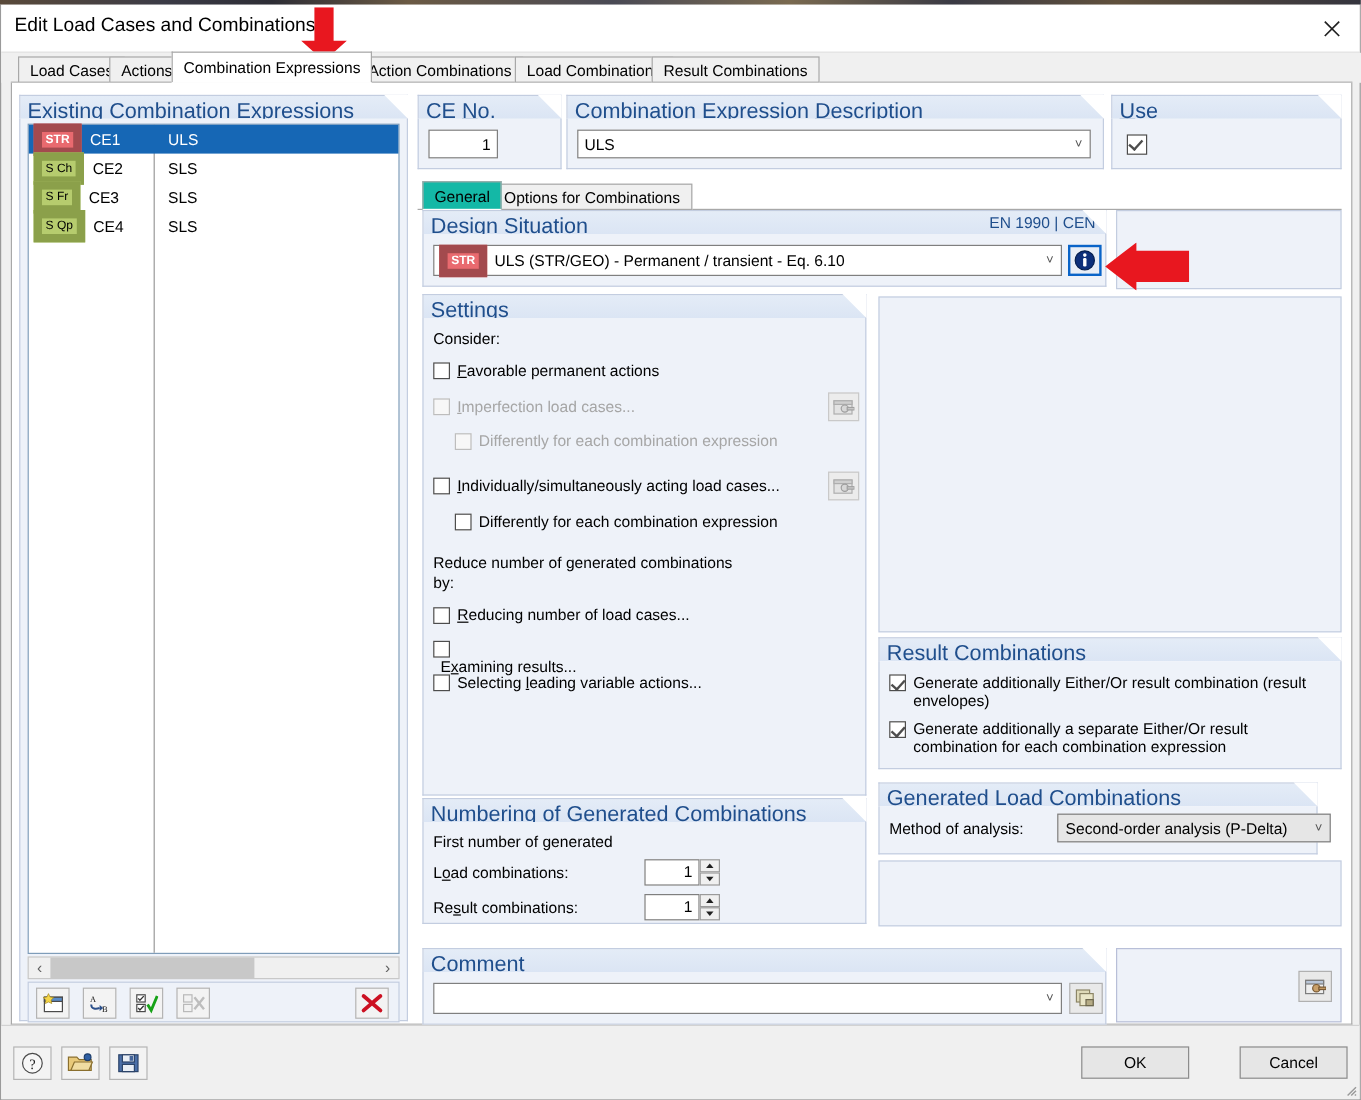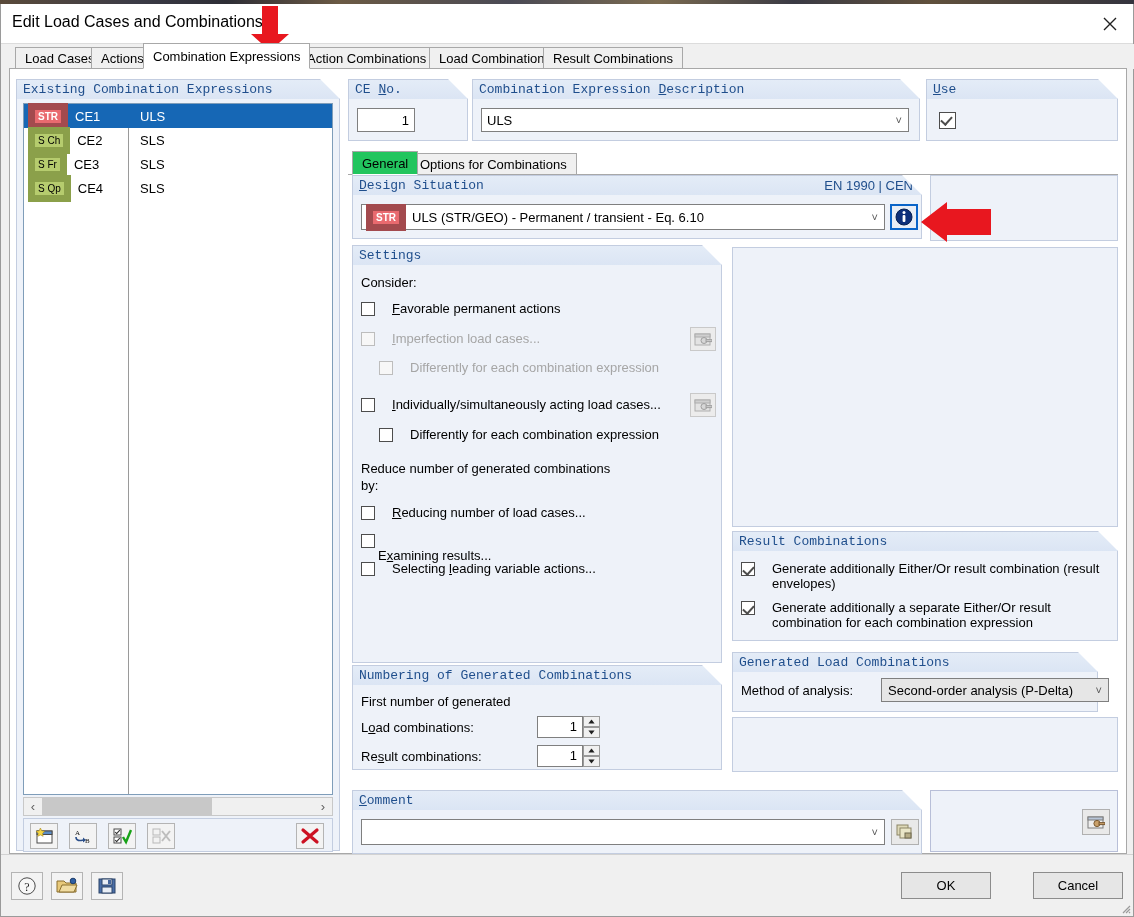--- a/index.html
+++ b/index.html
@@ -73,21 +73,21 @@
   
   .group { position: absolute; }
   .group-head {
     position: relative; height: 20px;
     background: linear-gradient(to bottom,#e4ecf7 0%,#dbe5f4 100%);
     border: 1px solid #c3cde0;
     border-bottom: none;
   }
   .group-head .gh-label {
     position: absolute; left: 6px; top: 2px;
-    font-size: 13px; color: #1f4e8c; font-family: Liberation Mono, monospace;
+    font-size: 18px; color: #1f4e8c;
   }
   .group-head .gh-right {
     position: absolute; right: 8px; top: 2px;
     font-size: 13px; color: #1f4e8c;
   }
   .group-head::after {
     content: ""; position: absolute; right: -1px; top: -1px;
     border-top: 20px solid #ffffff; border-left: 20px solid transparent;
   }
   .group-body {
@@ -158,21 +158,21 @@
   .cbox {
     width: 14px; height: 14px; background: #fff; border: 1px solid #4d4d4d;
     flex: 0 0 14px; margin-top: 1px; cursor: pointer; position: relative;
   }
   .cbox.dis { border-color: #bdbdbd; background: #f7f7f7; }
   .cbox.on::after {
     content: ""; position: absolute; left: 3px; top: 1px;
     width: 5px; height: 9px; border: solid #4d4d4d;
     border-width: 0 2px 2px 0; transform: rotate(42deg);
   }
-  .cb-lab { margin-left: 17px; font-size: 13px; line-height: 15px; }
+  .cb-lab { margin-left: 6px; font-size: 13px; line-height: 15px; }
   .cb-lab.dis { color: #a6a6a6; }
   .u { text-decoration: underline; }
 
   .lbl { position: absolute; font-size: 13px; }
 
   .spin { position: absolute; display: flex; }
   .spin .sv {
     width: 46px; height: 22px; background:#fff; border:1px solid #7f7f7f;
     text-align: right; padding-right: 5px; font-size: 13px; line-height: 20px;
   }
@@ -357,21 +357,21 @@
       <div class="group-head">
         <span class="gh-label"><span class="u">U</span>se</span>
       </div>
       <div class="group-body" style="height:42px;">
         <div class="cbox on" style="position:absolute; left:12px; top:12px; width:17px; height:17px;"></div>
       </div>
     </div>
 
     <div style="position:absolute; left:338px; top:84px; width:770px; height:22px;">
       <div style="position:absolute; left:0; right:0; bottom:0; height:1px; background:#a8a8a8;"></div>
-      <div class="tab active" style="left:4px; bottom:0; height:24px; background:#22c55e;">General</div>
+      <div class="tab active" style="left:4px; bottom:0; height:24px; background:#14b8a6;">General</div>
       <div class="tab" style="left:62px; bottom:0;">Options for Combinations</div>
     </div>
 
     <div class="group" style="left:342px; top:106px; width:570px;">
       <div class="group-head">
         <span class="gh-label"><span class="u">D</span>esign Situation</span>
         <span class="gh-right">EN 1990 | CEN</span>
       </div>
       <div class="group-body" style="height:44px;">
         <div class="combo" style="position:absolute; left:8px; top:9px; width:524px; height:26px;">

